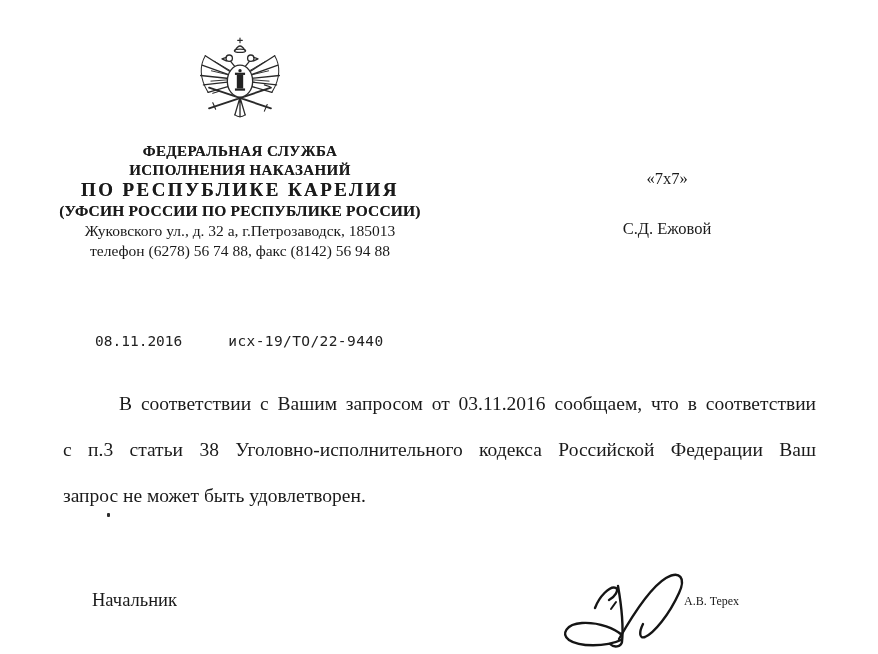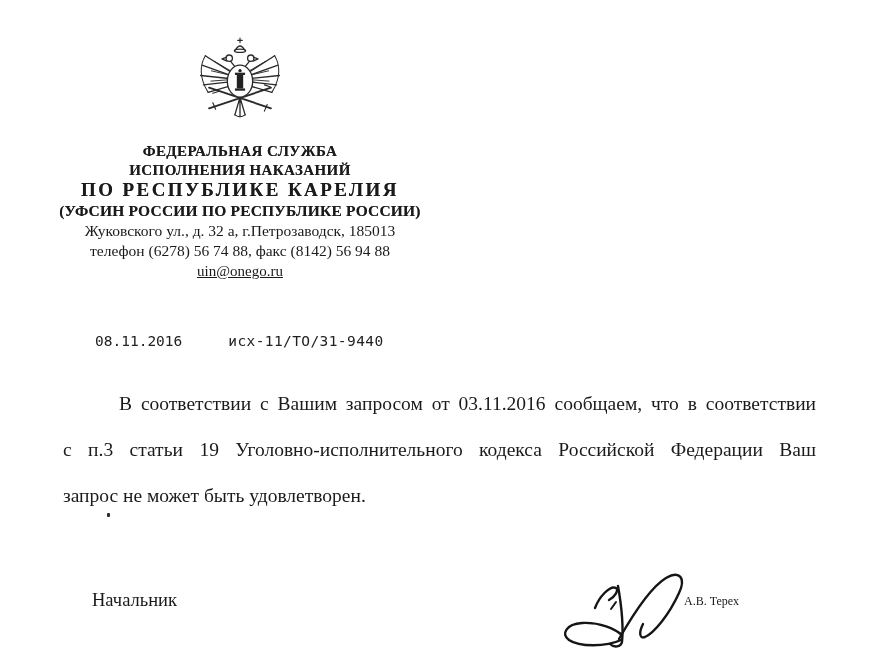--- a/index.html
+++ b/index.html
@@ -95,33 +95,34 @@
 
       <path d="M48,65.5 L42.5,84 M48,66 L48,86 M48,65.5 L53.5,84"></path>
       <path d="M42.5,84 q5.5,4 11,0" stroke-width="1.1"></path>
     </svg>
     <div class="org-line org-1">ФЕДЕРАЛЬНАЯ СЛУЖБА</div>
     <div class="org-line org-2">ИСПОЛНЕНИЯ НАКАЗАНИЙ</div>
     <div class="org-line org-4">ПО РЕСПУБЛИКЕ КАРЕЛИЯ</div>
     <div class="org-line org-5">(УФСИН РОССИИ ПО РЕСПУБЛИКЕ РОССИИ)</div>
     <div class="addr-line">Жуковского ул., д. 32 а,  г.Петрозаводск, 185013</div>
     <div class="addr-line">телефон  (6278) 56 74 88,  факс (8142) 56 94 88</div>
-    <div><span class="email">uin@onego.ru</span></div>
   </div>
 
   <div class="addressee">
+    <div>«7х7»</div>
+    <div class="addressee-name">С.Д. Ежовой</div>
   </div>
 
   <div class="refline">
-    <span class="ref-date">08.11.2016</span><span class="ref-number">исх-11/ТО/31-9440</span>
+    <span class="ref-date">08.11.2016</span><span class="ref-number">исх-19/ТО/22-9440</span>
   </div>
 
   <div class="body-text">
     <div class="body-line justify indent">В соответствии с Вашим запросом от 03.11.2016 сообщаем, что в соответствии</div>
-    <div class="body-line justify">с п.3 статьи 19 Уголовно-исполнительного кодекса Российской Федерации Ваш</div>
+    <div class="body-line justify">с п.3 статьи 38 Уголовно-исполнительного кодекса Российской Федерации Ваш</div>
     <div class="body-line">запрос не может быть удовлетворен.</div>
   </div>
 
   <div class="artifact-dot"></div>
 
   <div class="position-title">Начальник</div>
 
   <svg class="signature-svg" width="152" height="98" viewBox="0 0 152 98" fill="none" stroke="#151515" stroke-width="2.4" stroke-linecap="round" stroke-linejoin="round">
 
     <path d="M42,52 C46,41 57,29 63,32 C66,34 62,41 56,44"></path>

